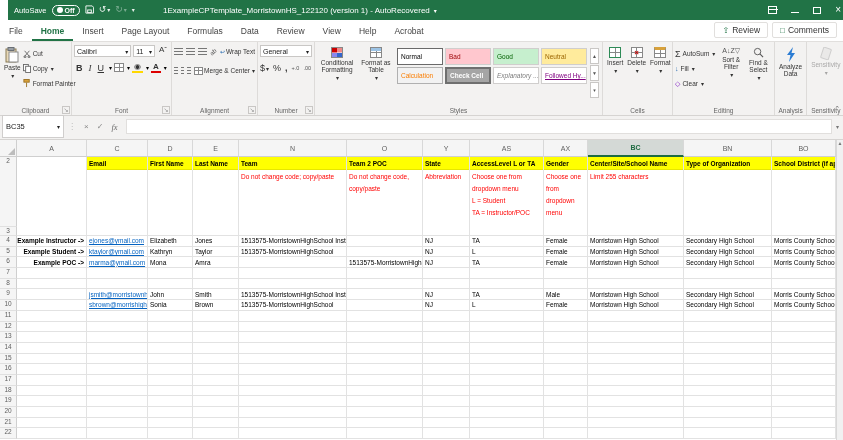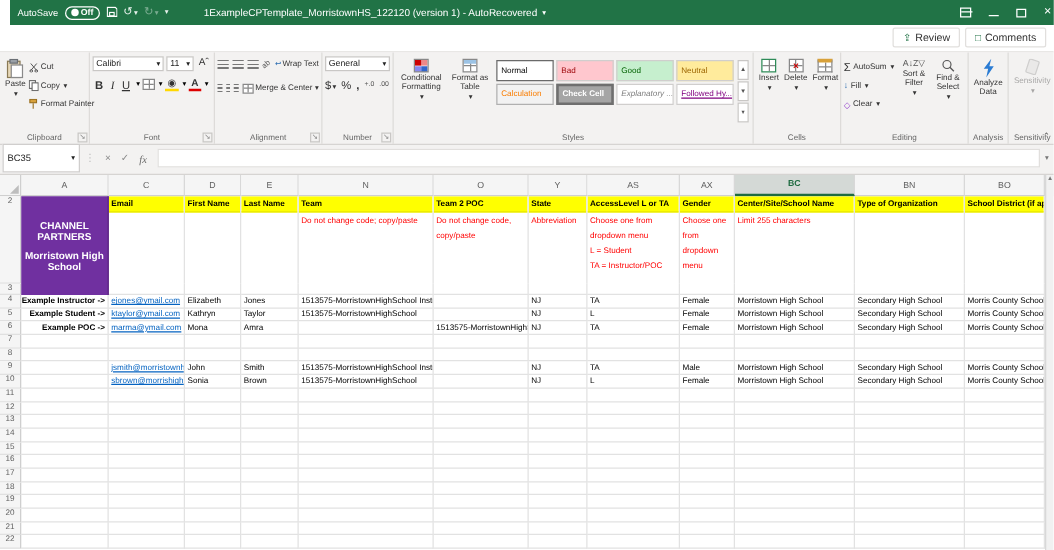--- a/index.html
+++ b/index.html
@@ -167,20 +167,32 @@
     </div>
     <div class="tb-right">
       <span class="win-glyph win-ribbonopts"></span>
       <span class="win-glyph win-min"></span>
       <span class="win-glyph win-max"></span>
       <span class="win-close">×</span>
     </div>
   </div>
 
   <div class="tabrow">
+    <div style="display:flex;align-items:flex-end;">
+        <div class="tab file">File</div>
+        <div class="tab active">Home</div>
+        <div class="tab">Insert</div>
+        <div class="tab">Page Layout</div>
+        <div class="tab">Formulas</div>
+        <div class="tab">Data</div>
+        <div class="tab">Review</div>
+        <div class="tab">View</div>
+        <div class="tab">Help</div>
+        <div class="tab">Acrobat</div>
+      </div>
     <div class="tabrow-right">
       <span class="pill-btn">
         <span class="pill-ico">⇪</span>
         <span>Review</span>
       </span>
       <span class="pill-btn">
         <span class="pill-ico">□</span>
         <span>Comments</span>
       </span>
     </div>
@@ -805,20 +817,16 @@
           <div class="cell" style="width: 108px; height: 10.7px;"></div>
           <div class="cell" style="width: 76px; height: 10.7px;"></div>
           <div class="cell" style="width: 47px; height: 10.7px;"></div>
           <div class="cell" style="width: 74px; height: 10.7px;"></div>
           <div class="cell" style="width: 44px; height: 10.7px;"></div>
           <div class="cell" style="width: 96px; height: 10.7px;"></div>
           <div class="cell" style="width: 88px; height: 10.7px;"></div>
           <div class="cell" style="width: 64px; height: 10.7px;"></div>
         </div>
       </div>
-    <div class="purple-cell">
-      <span>CHANNEL PARTNERS</span>
-      <span>Morristown High School</span>
-    </div>
     <div class="sheet-vscroll">▲</div>
   </div>
 
 </div>
 
 </body></html>

